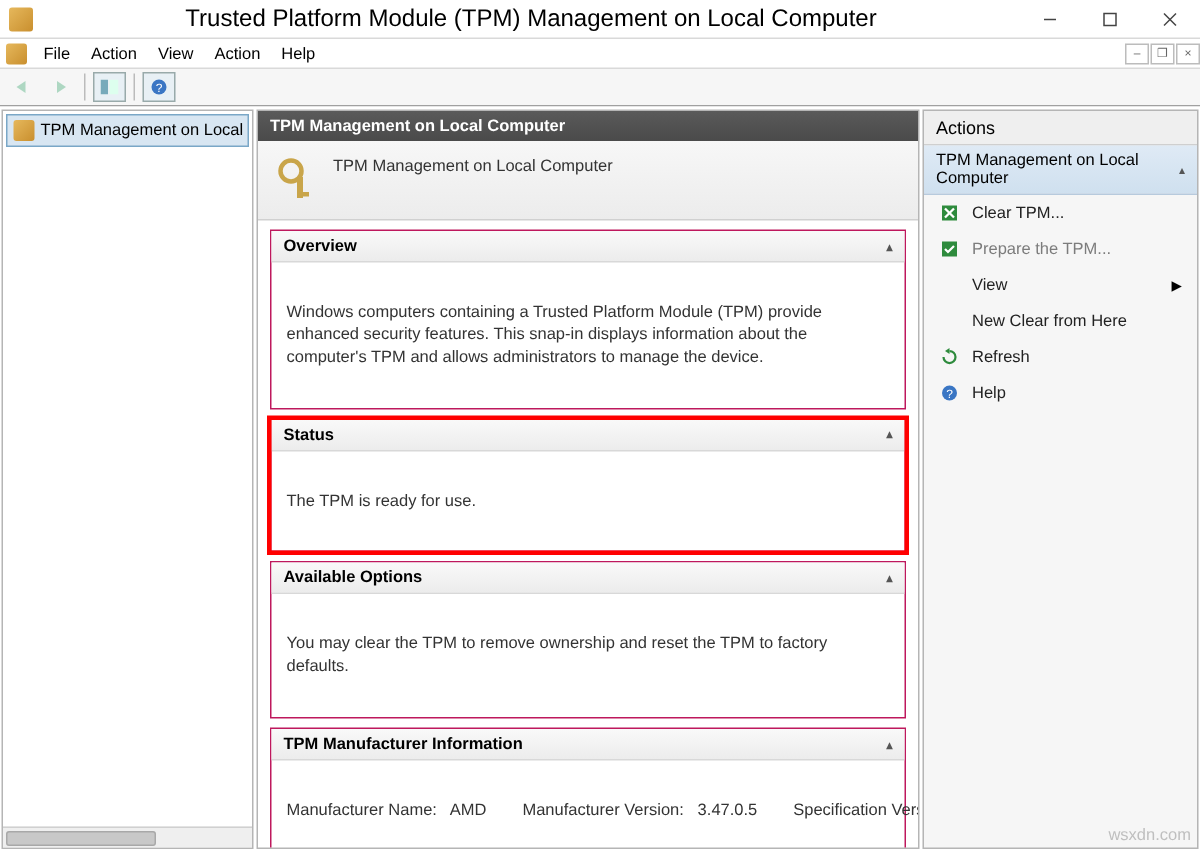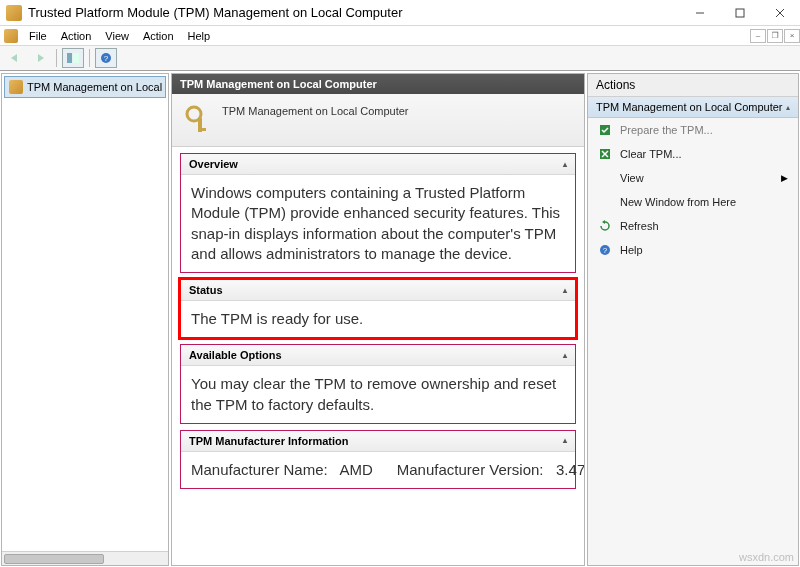--- a/index.html
+++ b/index.html
@@ -1,21 +1,21 @@
 <!DOCTYPE html>
 <html><head>
 <meta charset="utf-8">
 <style>
   * { box-sizing: border-box; font-family: "Segoe UI", Tahoma, sans-serif; }
   body { margin: 0; width: 800px; height: 567px; background: #fff; display: flex; flex-direction: column; font-size: 11px; color: #000; }
 
   
   .titlebar { height: 26px; display: flex; align-items: center; border-bottom: 1px solid #d9d9d9; background: #fff; }
   .titlebar .app-icon { width: 16px; height: 16px; margin: 0 6px; background: linear-gradient(135deg,#e6b85c,#c98f2e); border-radius: 2px; }
-  .titlebar .title-text { flex: 1; font-size: 13px; }
+  .titlebar .title-text { flex: 1; font-size: 16px; text-align: center; }
   .winbtn { width: 40px; height: 26px; display: flex; align-items: center; justify-content: center; }
   .winbtn svg { stroke: #444; }
   .winbtn.close svg { stroke: #444; }
 
   
   .menubar { height: 20px; display: flex; align-items: center; background: #fff; border-bottom: 1px solid #d9d9d9; padding-left: 2px; }
   .menubar .m-icon { width: 14px; height: 14px; margin: 0 4px 0 2px; background: linear-gradient(135deg,#e6b85c,#c98f2e); border-radius: 2px; }
   .menubar .mitem { padding: 2px 7px; font-size: 11px; }
   .menubar .spacer { flex: 1; }
   .menubar .small-btn { width: 16px; height: 14px; border: 1px solid #bcbcbc; margin-left: 1px; font-size: 8px; display: flex; align-items: center; justify-content: center; color: #666; }
@@ -39,27 +39,27 @@
   .mid-intro { display: flex; gap: 10px; padding: 10px 12px; background: linear-gradient(#f7f7f7,#ececec); border-bottom: 1px solid #d0d0d0; }
   .mid-intro .k-icon { width: 28px; height: 32px; flex: none; display:flex; align-items:center; justify-content:center;}
   .mid-intro .txt { font-size: 11px; line-height: 1.3; color: #333; }
   .mid-intro .txt .l1 { }
   .mid-intro .txt .l2 { }
 
   .panel-area { padding: 6px 8px; display: flex; flex-direction: column; gap: 6px; }
   .panel { border: 1px solid #be185d; }
   .panel.highlight { outline: 3px solid #ff0000; outline-offset: -1px; }
   .panel-head { display: flex; align-items: center; justify-content: space-between; background: linear-gradient(#f9f9f9,#ececec); padding: 4px 8px; font-weight: bold; font-size: 11px; border-bottom: 1px solid #d8d8d8; }
-  .panel-body { padding: 8px 10px; font-size: 15px; color: #333; line-height: 1.35; }
+  .panel-body { padding: 26px 10px; font-size: 11px; color: #333; line-height: 1.35; }
   .collapse-caret { color: #555; font-size: 8px; }
 
   .mfr-row { display: flex; gap: 24px; text-align: center; }
   .mfr-row .pair { white-space: nowrap; }
 
-  .right-pane { width: 212px; background: #f6f6f6; border: 1px solid #b5b5b5; margin: 1px; display: flex; flex-direction: column; }
+  .right-pane { width: 184px; background: #f6f6f6; border: 1px solid #b5b5b5; margin: 1px; display: flex; flex-direction: column; }
   .right-pane .hdr { background: #efefef; color: #000; font-weight: normal; padding: 4px 8px; font-size: 12px; border-bottom: 1px solid #cfcfcf; }
   .right-pane .subhdr { background: linear-gradient(#dfeaf5,#cfe0ef); padding: 4px 8px; font-size: 11px; border-bottom: 1px solid #b7cadd; display:flex; justify-content:space-between; align-items:center;}
   .action { display: flex; align-items: center; gap: 8px; padding: 5px 10px; font-size: 11px; color: #222; }
   .action .aic { width: 14px; height: 14px; flex: none; display:flex; align-items:center; justify-content:center;}
   .action .arrow-right { margin-left: auto; color:#000; font-size:9px;}
   .action.disabled{ color:#7c7c7c; }
 
   
   .hscroll { height: 14px; background: #efefef; border-top:1px solid #d0d0d0; display:flex; align-items:center; }
   .hscroll .thumb { height: 10px; width: 100px; background: #c8c8c8; border:1px solid #a8a8a8; margin-left:2px; border-radius:2px;}
@@ -214,50 +214,50 @@
     </div>
   </div>
 
   <div class="right-pane">
     <div class="hdr">Actions</div>
     <div class="subhdr">
       <span>TPM Management on Local Computer</span>
       <span class="collapse-caret">▴</span>
     </div>
 
-    <div class="action disabled">
-      <span class="aic">
-        <svg width="12" height="12">
-            <rect x="1" y="1" width="10" height="10" fill="#2e8b3d"></rect>
-            <path d="M3 6 L5 8 L9 4" stroke="#fff" stroke-width="1.5" fill="none"></path>
-          </svg>
-      </span>
-      <span>Prepare the TPM...</span>
-    </div>
-
     <div class="action">
       <span class="aic">
         <svg width="12" height="12">
             <rect x="1" y="1" width="10" height="10" fill="#2e8b3d"></rect>
             <line x1="3" y1="3" x2="9" y2="9" stroke="#fff" stroke-width="1.5"></line>
             <line x1="9" y1="3" x2="3" y2="9" stroke="#fff" stroke-width="1.5"></line>
           </svg>
       </span>
       <span>Clear TPM...</span>
     </div>
 
+    <div class="action disabled">
+      <span class="aic">
+        <svg width="12" height="12">
+            <rect x="1" y="1" width="10" height="10" fill="#2e8b3d"></rect>
+            <path d="M3 6 L5 8 L9 4" stroke="#fff" stroke-width="1.5" fill="none"></path>
+          </svg>
+      </span>
+      <span>Prepare the TPM...</span>
+    </div>
+
     <div class="action">
       <span class="aic"></span>
       <span>View</span>
       <span class="arrow-right">▶</span>
     </div>
 
     <div class="action">
       <span class="aic"></span>
-      <span>New Window from Here</span>
+      <span>New Clear from Here</span>
     </div>
 
     <div class="action">
       <span class="aic">
         <svg width="12" height="12">
             <path d="M6 2 A4 4 0 1 1 2 6" fill="none" stroke="#2e8b3d" stroke-width="1.5"></path>
             <path d="M6 0 L6 4 L3 2 Z" fill="#2e8b3d"></path>
           </svg>
       </span>
       <span>Refresh</span>

